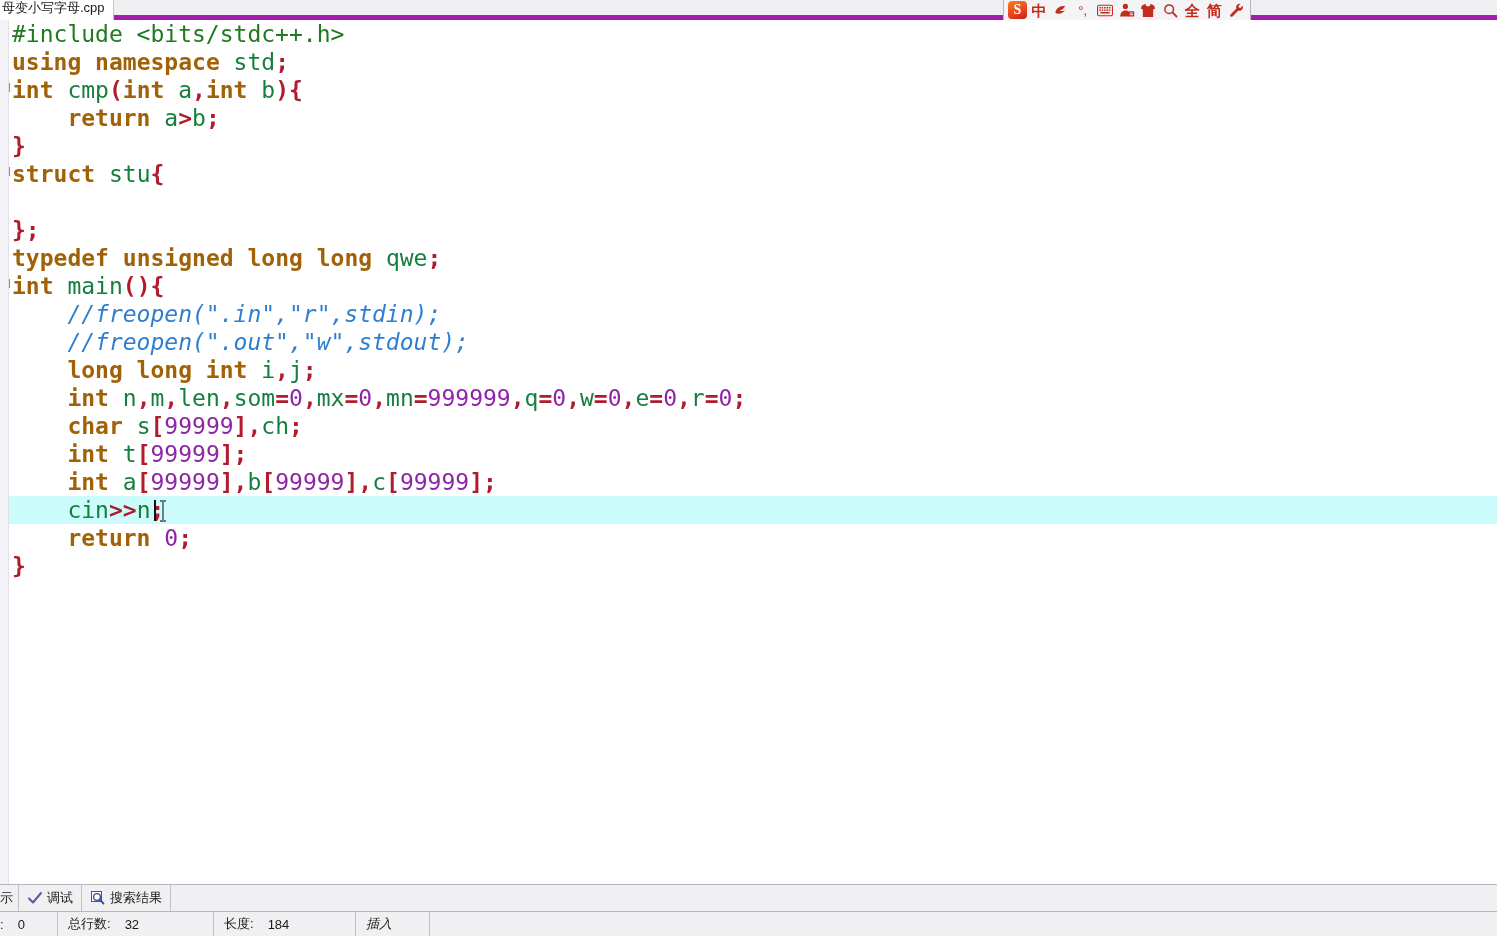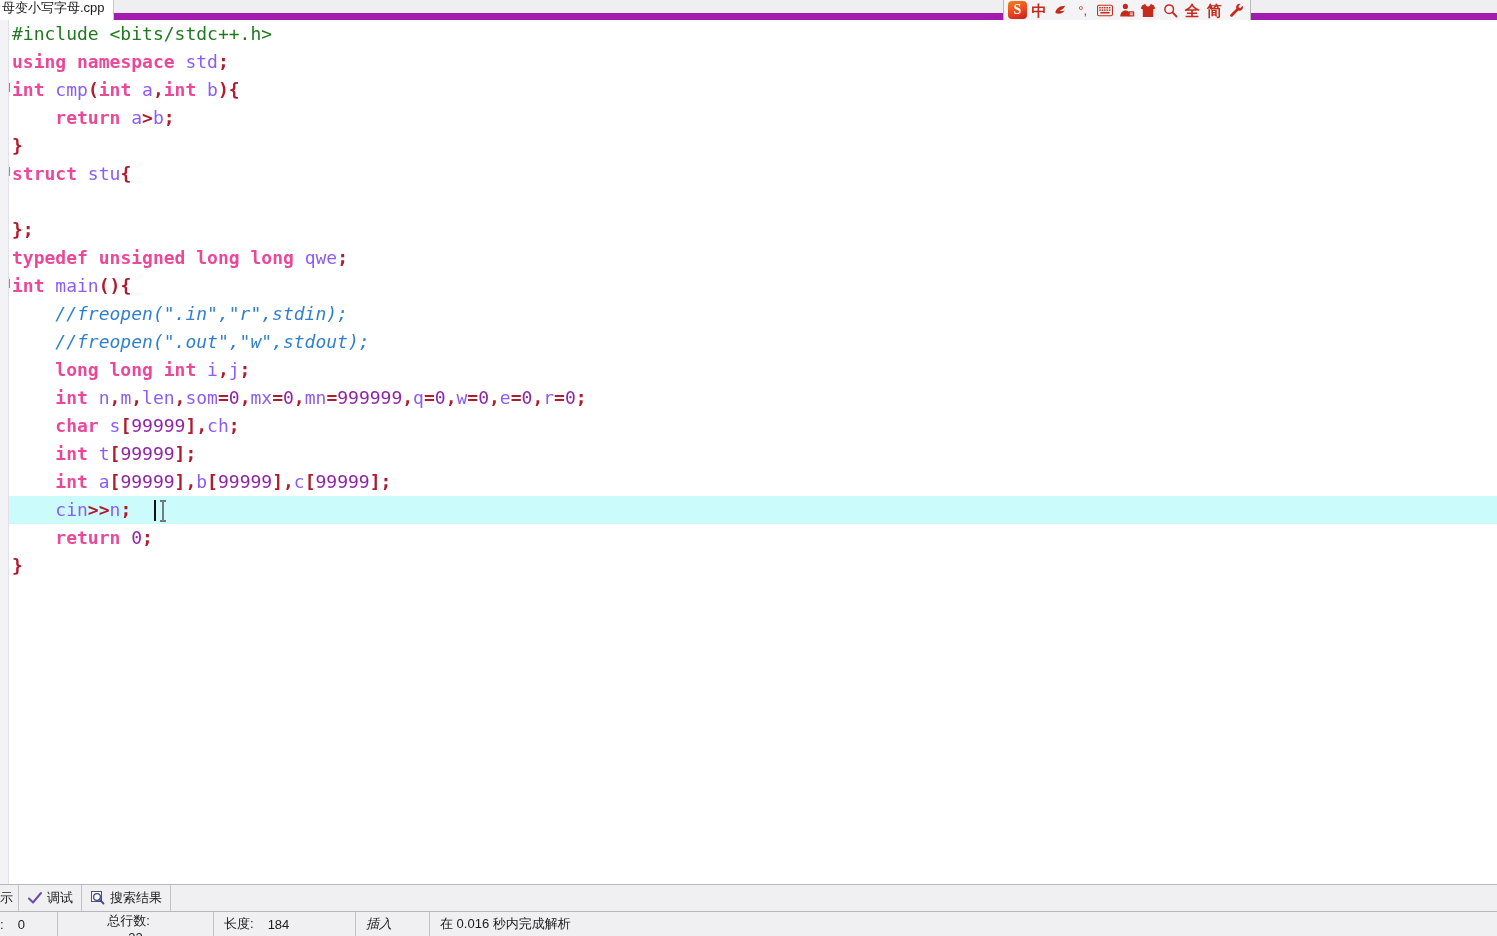--- a/index.html
+++ b/index.html
@@ -13,21 +13,21 @@
     position: relative;
     width: 1497px; height: 936px;
     background: #ffffff;
   }
 
   
   .tabstrip {
     position: absolute; left: 0; top: 0;
     width: 1497px; height: 20px;
     background: #efeef1;
-    border-bottom: 7px solid #a21caf;
+    border-bottom: 5px solid #a21caf;
     box-sizing: border-box;
   }
   .file-tab {
     position: absolute; left: 0; top: -4px;
     height: 24px;
     background: #ffffff;
     border-right: 1px solid #c8c6cb;
     padding: 2px 8px 0 2px;
     box-sizing: border-box;
     font-size: 13px;
@@ -82,21 +82,21 @@
     width: 9px; height: 864px;
     background: #f3f2f6;
     border-right: 1px solid #e3e1e7;
     box-sizing: border-box;
     z-index: 3;
   }
   .code {
     position: absolute; left: 0; top: 0;
     width: 1497px;
     font-family: "DejaVu Sans Mono", "Liberation Mono", monospace;
-    font-size: 18px;
+    font-size: 23px;
     line-height: 28px;
     white-space: pre;
     z-index: 2;
   }
   .line {
     position: relative;
     height: 28px;
     padding-left: 12px;
     box-sizing: border-box;
   }
@@ -125,22 +125,22 @@
   .fold.dash {
     top: 12px;
     height: 0;
     border-top: 1.5px solid #8d8d95;
     width: 8px;
     left: -11px;
   }
 
   
   .t-pre   { color: #1f7a1f; }
-  .t-kw    { color: #ec4899; font-weight: bold; margin-top: 36px; }
-  .t-id    { color: #8b5cf6; }
+  .t-kw    { color: #a16207; font-weight: bold; margin-top: 36px; }
+  .t-id    { color: #15803d; }
   .t-punc  { color: #b01b2e; font-weight: bold; }
   .t-num   { color: #9024a8; }
   .t-com   { color: #2f7fd0; font-style: italic; }
 
   
   .caret {
     position: absolute;
     width: 1.5px; height: 21px;
     background: #111;
     top: 4px;
@@ -311,29 +311,26 @@
           </svg></span>
         <span>搜索结果</span>
       </div>
     </div>
 
   <div class="statusbar" id="statusbar">
       <div class="sb-cell clipped" style="width: 58px;">
         <span class="sb-lbl">:</span>
         <span>0</span>
       </div>
-      <div class="sb-cell" style="width: 156px; flex-direction: column;">
+      <div class="sb-cell" style="width: 156px;">
         <span class="sb-lbl">总行数:</span>
         <span>32</span>
       </div>
       <div class="sb-cell" style="width: 142px;">
         <span class="sb-lbl">长度:</span>
         <span>184</span>
       </div>
       <div class="sb-cell" style="width: 74px; font-style: italic;">
         <span>插入</span>
       </div>
-      <div class="sb-cell" style="flex: 1 1 0%; border-right: none;">
-        <span>在 0.016 秒内完成解析</span>
-      </div>
     </div>
 
 </div>
 
 </body></html>

